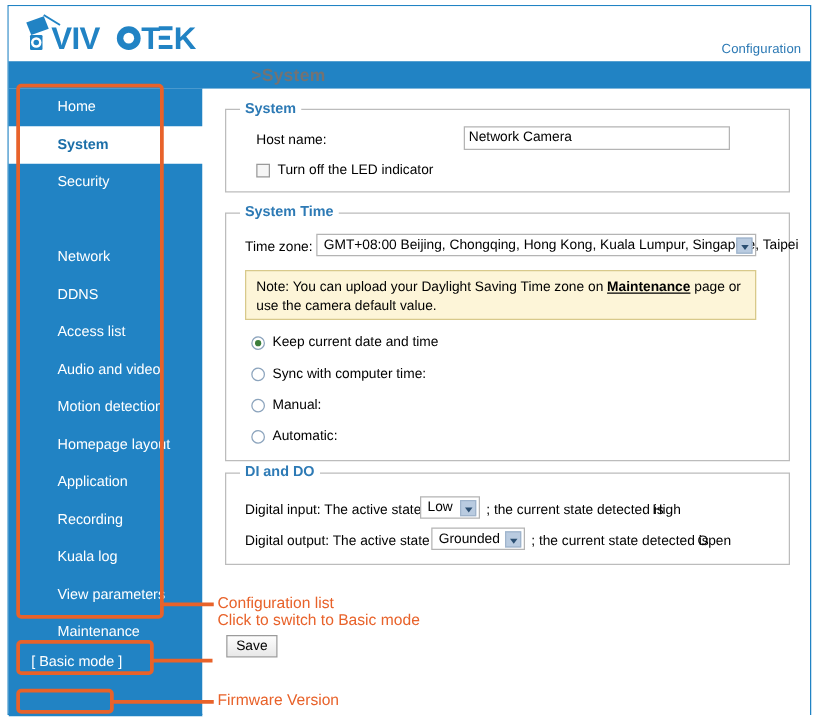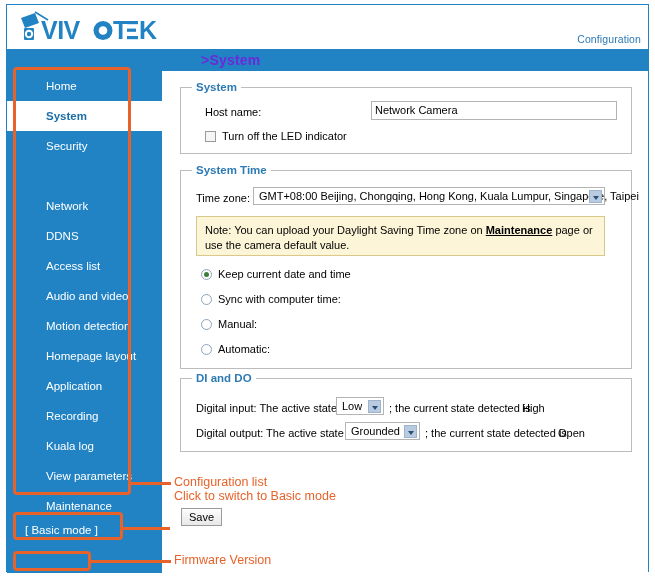--- a/index.html
+++ b/index.html
@@ -36,21 +36,21 @@
     position:absolute;right:7px;top:28px;
     font-size:10.5px;color:#2d7ab5;letter-spacing:.1px;
   }
   
   #titlestrip{
     position:absolute;left:0;top:44px;width:641px;height:22px;
     background:#2183c4;
   }
   #pagetitle{
     position:absolute;left:194px;top:47px;
-    color:#6d28d9;font-weight:bold;font-size:14px;
+    color:#737373;font-weight:bold;font-size:14px;
     letter-spacing:.2px;
   }
   
   #sidebar{
     position:absolute;left:0;top:66px;width:155px;height:502px;
     background:#2183c4;
   }
   .nav-item{
     position:absolute;left:0;width:157px;height:30px;
     line-height:30px;
@@ -211,21 +211,21 @@
     <div id="version">Version: 0100d</div>
   </div>
 
   <div id="content">
 
     <div class="fieldset" style="left:18px;top:16px;width:452px;height:67px;">
       <div class="legend">System</div>
 
       <div class="lbl" style="left:24px;top:18px;">Host name:</div>
 
-      <div class="txtinput" style="left:190px;top:13px;width:246px;height:19px;">Network Camera</div>
+      <div class="txtinput" style="left:190px;top:13px;width:213px;height:19px;">Network Camera</div>
 
       <div class="cbox" style="left:24px;top:43px;"></div>
       <div class="lbl" style="left:41px;top:42px;">Turn off the LED indicator</div>
     </div>
 
     <div class="fieldset" style="left:18px;top:99px;width:452px;height:199px;">
       <div class="legend">System Time</div>
 
       <div class="lbl" style="left:15px;top:21px;">Time zone:</div>
 

